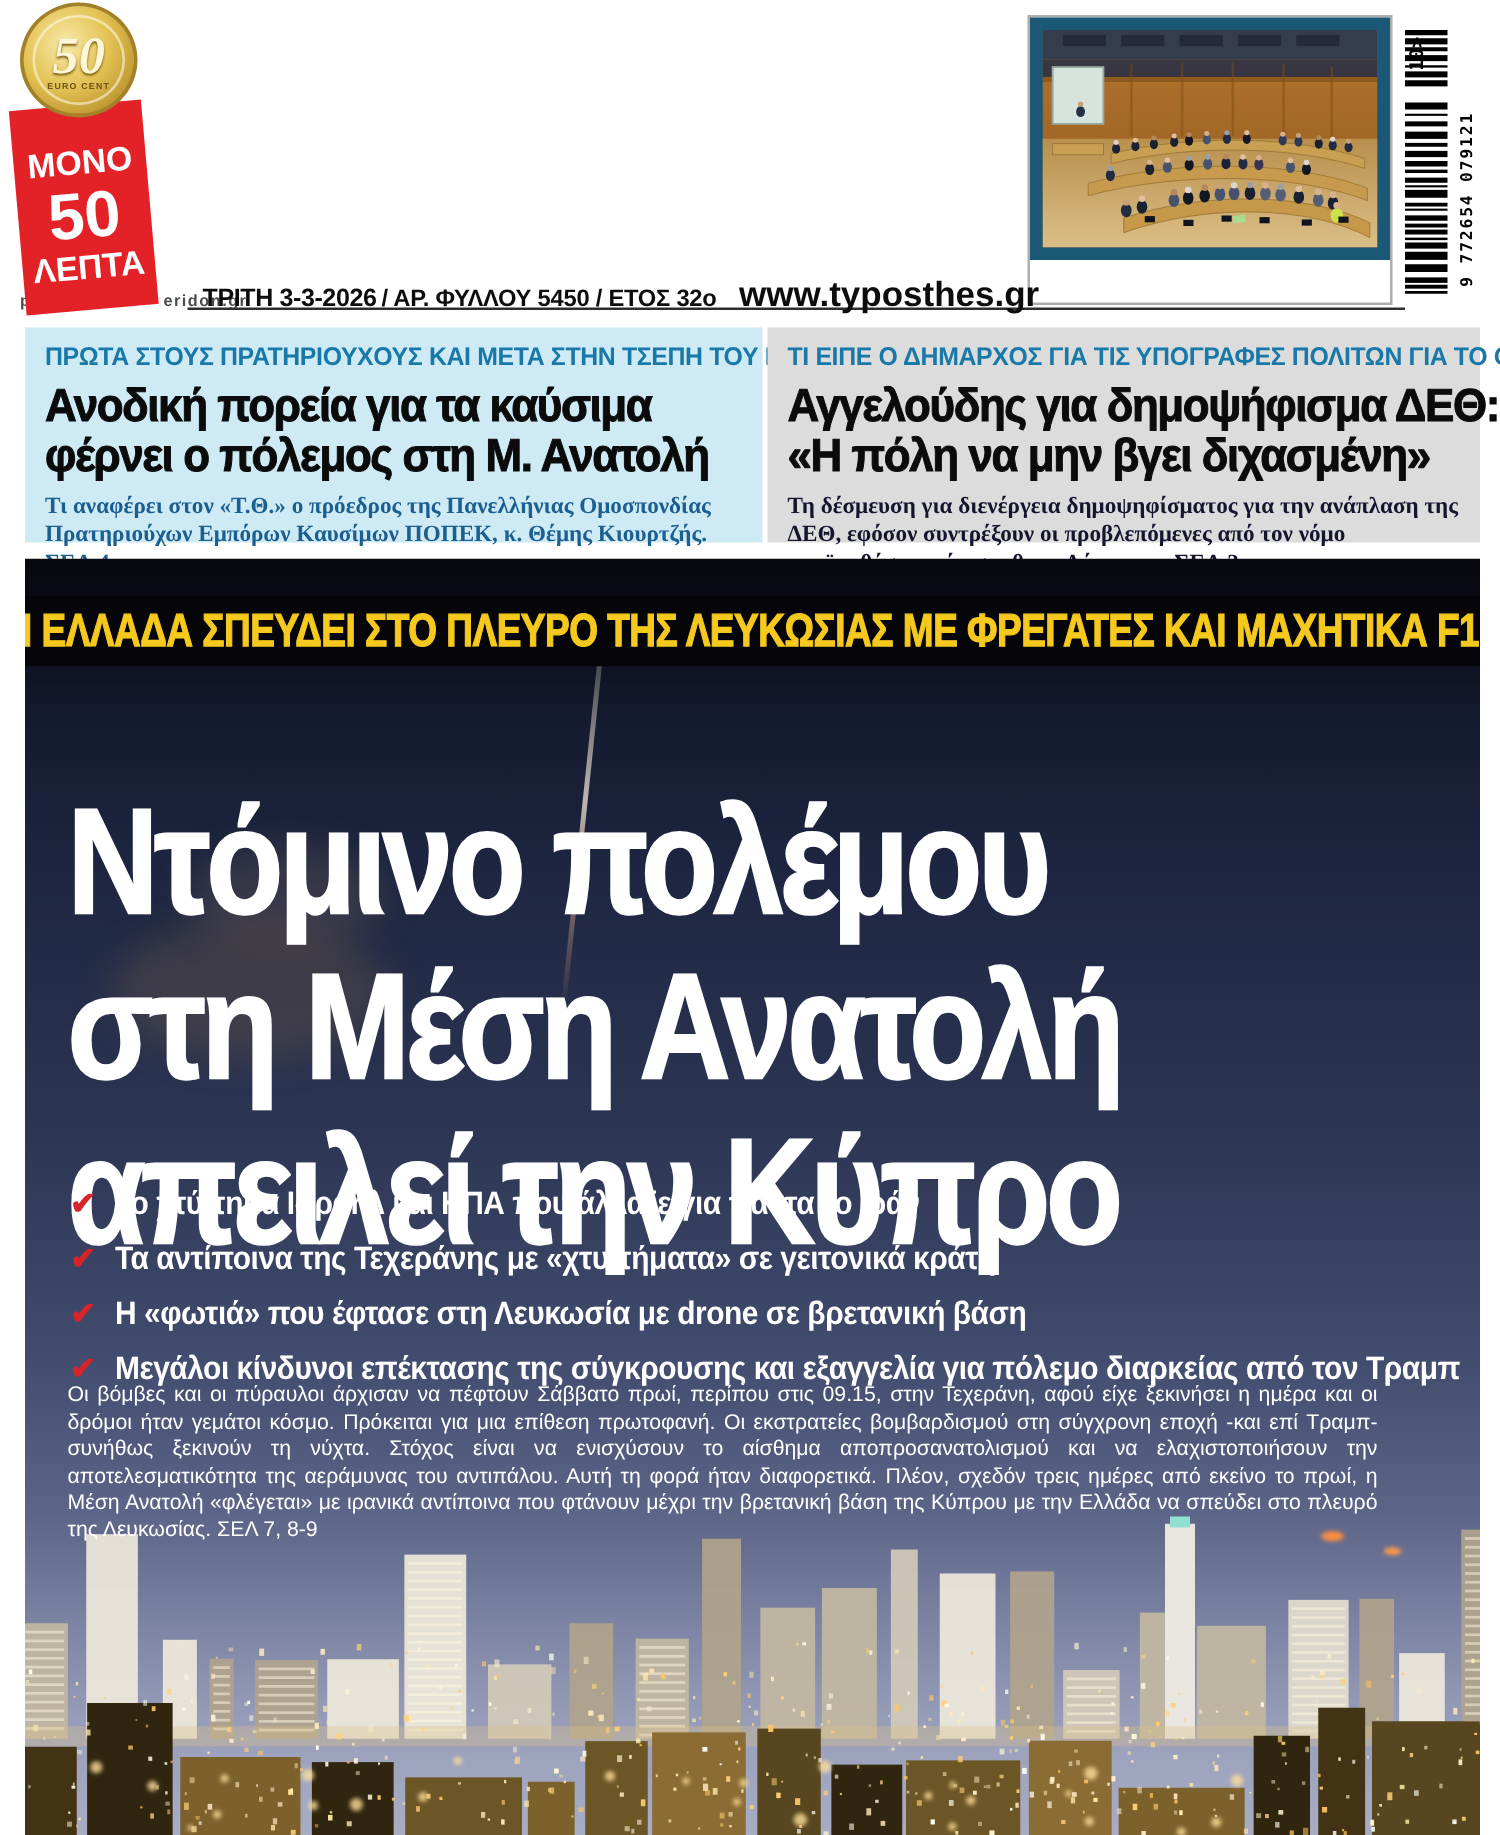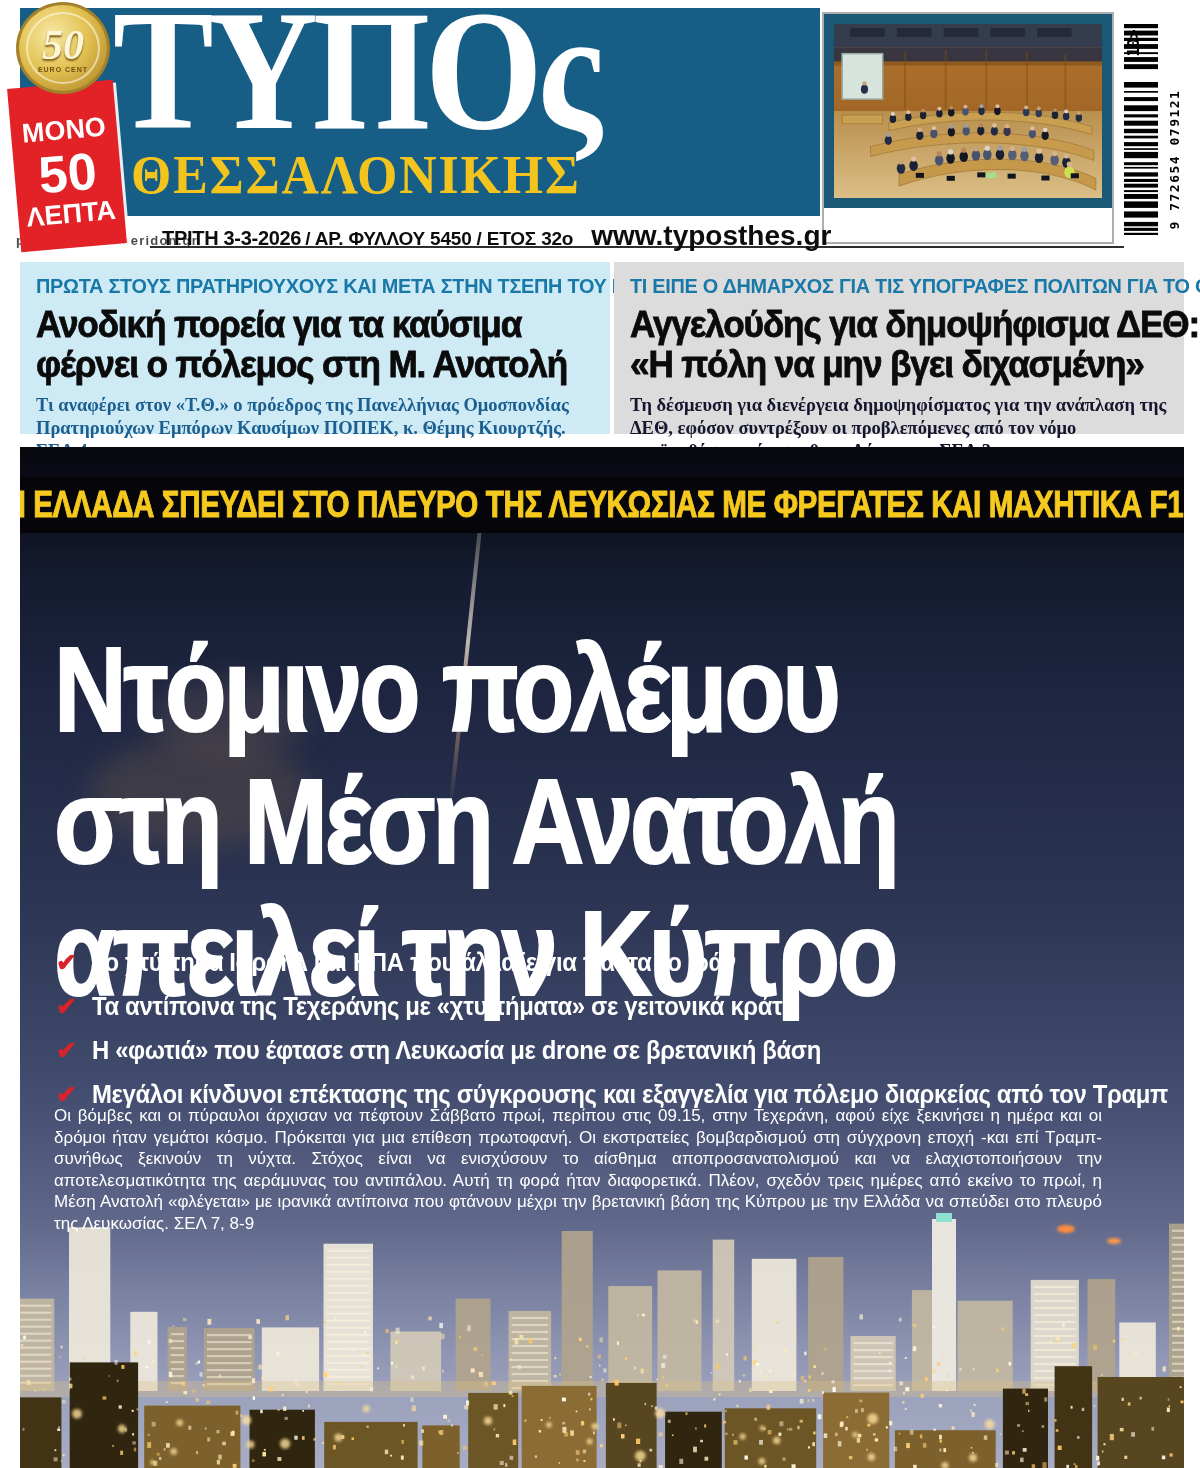--- a/index.html
+++ b/index.html
@@ -104,24 +104,20 @@
   .skyline{position:absolute;left:0;bottom:0;width:100%;height:255px;z-index:2;}
 </style>
 </head>
 <body>
 
 <div class="page">
 
   <div class="watermark">protoselidaefimeridon.gr</div>
   <div class="top-rule"></div>
 
-  <div class="masthead">
-    <div class="mast-title">ΤΥΠΟς</div>
-    <div class="mast-sub">ΘΕΣΣΑΛΟΝΙΚΗΣ</div>
-  </div>
 
   <div class="price-badge">
     <div class="pb-l1">ΜΟΝΟ</div>
     <div class="pb-l2">50</div>
     <div class="pb-l3">ΛΕΠΤΑ</div>
   </div>
   <div class="coin">
     <div class="coin-val">50</div>
     <div class="coin-lbl">EURO CENT</div>
   </div>

